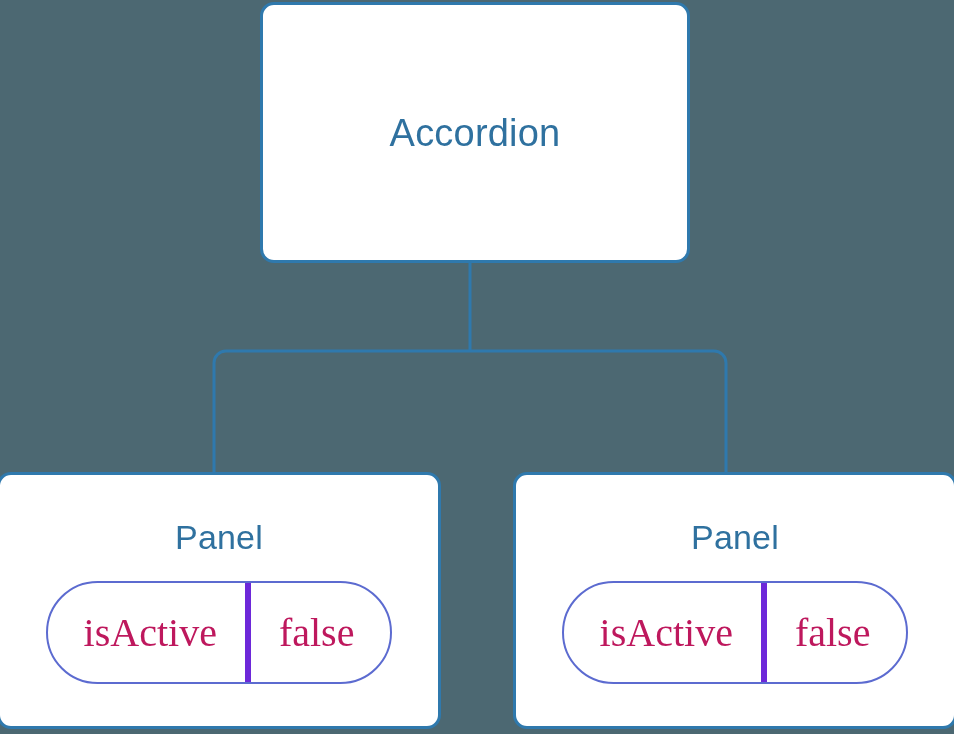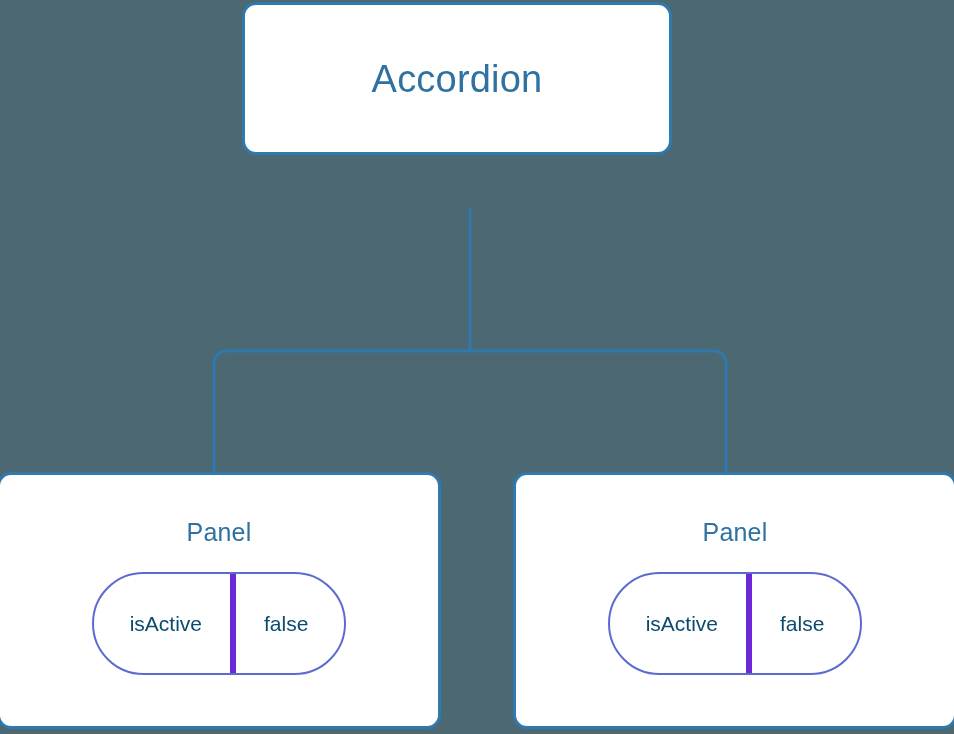--- a/index.html
+++ b/index.html
@@ -45,65 +45,66 @@
     color: #2f719f;
     font-size: 38px;
     font-weight: 400;
     letter-spacing: 0.2px;
     line-height: 1;
     white-space: nowrap;
   }
 
   
   #node-accordion {
-    left: 242px;
+    left: 260px;
     top: 2px;
     width: 430px;
-    height: 153px;
+    height: 261px;
     justify-content: center;
   }
 
   
   .node-panel {
     top: 472px;
     height: 257px;
     padding-top: 45px;
   }
   #node-panel-left {
     left: -3px;
     width: 444px;
   }
   #node-panel-right {
     left: 513px;
     width: 444px;
   }
   .node-panel .node-title {
-    font-size: 25px;
+    font-size: 34px;
   }
 
   
   .state-pill {
     margin-top: 27px;
     display: flex;
     align-items: stretch;
     border: 2px solid #5c6bd0;
     border-radius: 9999px;
     height: 103px;
     background: transparent;
     box-sizing: border-box;
   }
   .pill-key, .pill-value {
     display: flex;
     align-items: center;
     justify-content: center;
-    color: #0c4a6e;
-    font-size: 21px;
+    color: #be185d;
+    font-size: 40px;
     line-height: 1;
     white-space: nowrap;
     box-sizing: border-box;
+    font-family: Liberation Serif, serif;
   }
   .pill-key {
     padding: 0 28px 0 36px;
   }
   .pill-value {
     padding: 0 36px 0 28px;
     border-left: 6px solid #6d28d9;
   }
 </style>
 </head>

